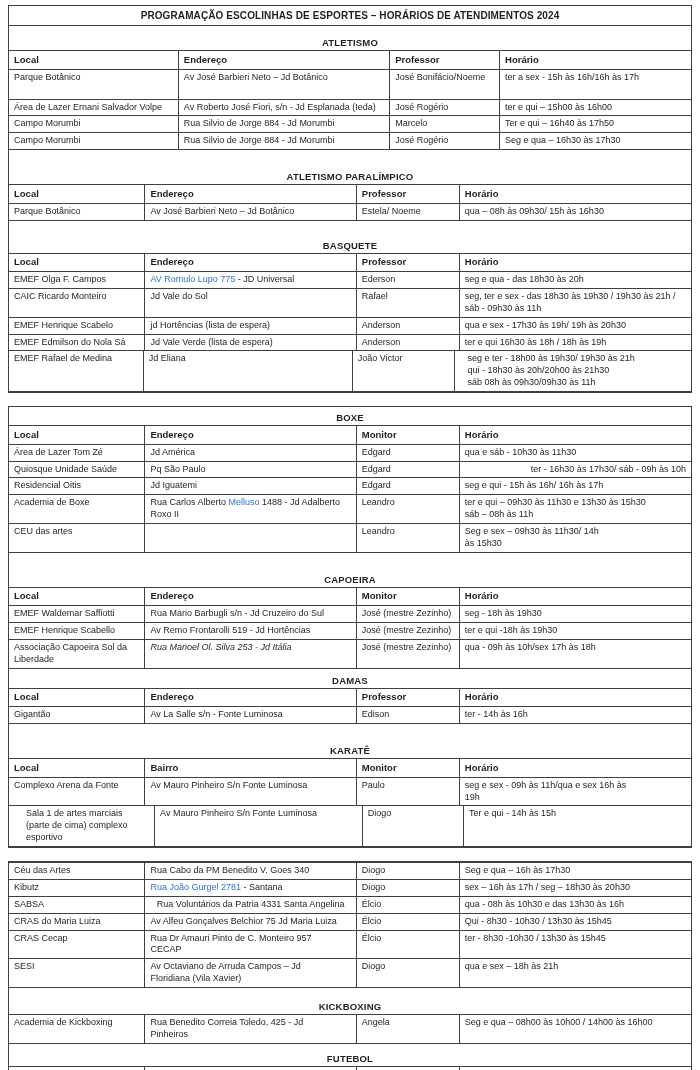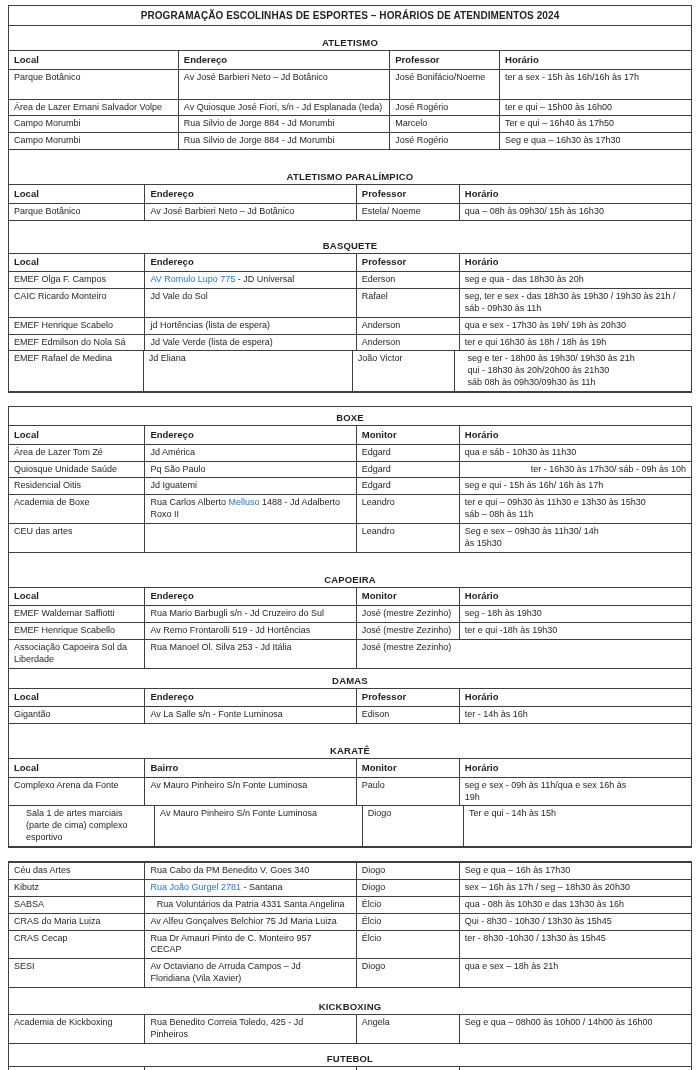--- a/index.html
+++ b/index.html
@@ -39,21 +39,21 @@
           <div class="t-cell" style="width: 28%;">Horário</div>
         </div>
         <div class="t-row" style="min-height: 29px;">
           <div class="t-cell" style="width: 24.9%;">Parque Botânico</div>
           <div class="t-cell" style="width: 31%;">Av José Barbieri Neto – Jd Botânico</div>
           <div class="t-cell" style="width: 16.1%;">José Bonifácio/Noeme</div>
           <div class="t-cell" style="width: 28%;">ter a sex - 15h às 16h/16h às 17h</div>
         </div>
         <div class="t-row">
           <div class="t-cell" style="width: 24.9%;">Área de Lazer Ernani Salvador Volpe</div>
-          <div class="t-cell" style="width: 31%;">Av Quiosque José Fiori, s/n - Jd Esplanada (Ieda)</div>
+          <div class="t-cell" style="width: 31%;">Av Roberto José Fiori, s/n - Jd Esplanada (Ieda)</div>
           <div class="t-cell" style="width: 16.1%;">José Rogério</div>
           <div class="t-cell" style="width: 28%;">ter e qui – 15h00 às 16h00</div>
         </div>
         <div class="t-row">
           <div class="t-cell" style="width: 24.9%;">Campo Morumbi</div>
           <div class="t-cell" style="width: 31%;">Rua Silvio de Jorge 884 - Jd Morumbi</div>
           <div class="t-cell" style="width: 16.1%;">Marcelo</div>
           <div class="t-cell" style="width: 28%;">Ter e qui – 16h40 às 17h50</div>
         </div>
         <div class="t-row">
@@ -181,22 +181,23 @@
           <div class="t-cell" style="width: 33.9%;">seg  - 18h às 19h30</div>
         </div>
         <div class="t-row">
           <div class="t-cell" style="width: 20%;">EMEF Henrique Scabello</div>
           <div class="t-cell" style="width: 31%;">Av Remo Frontarolli 519 -  Jd Hortências</div>
           <div class="t-cell" style="width: 15.1%;">José (mestre Zezinho)</div>
           <div class="t-cell" style="width: 33.9%;">ter e qui -18h às 19h30</div>
         </div>
         <div class="t-row">
           <div class="t-cell" style="width: 20%;">Associação Capoeira Sol da Liberdade</div>
-          <div class="t-cell" style="width: 31%;">Rua Manoel Ol. Silva 253 - Jd Itália</div>
+          <div class="t-cell" style="width: 31%; font-style: italic;">Rua Manoel Ol. Silva 253 - Jd Itália</div>
           <div class="t-cell" style="width: 15.1%;">José (mestre Zezinho)</div>
+          <div class="t-cell" style="width: 33.9%;">qua - 09h às 10h/sex 17h às 18h</div>
         </div>
       </div>
       <div class="spacer" style="height: 5px;"></div>
       <div class="section-title">DAMAS</div>
       <div class="tbl">
         <div class="t-row hdr">
           <div class="t-cell" style="width: 20%;">Local</div>
           <div class="t-cell" style="width: 31%;">Endereço</div>
           <div class="t-cell" style="width: 15.1%;">Professor</div>
           <div class="t-cell" style="width: 33.9%;">Horário</div>

